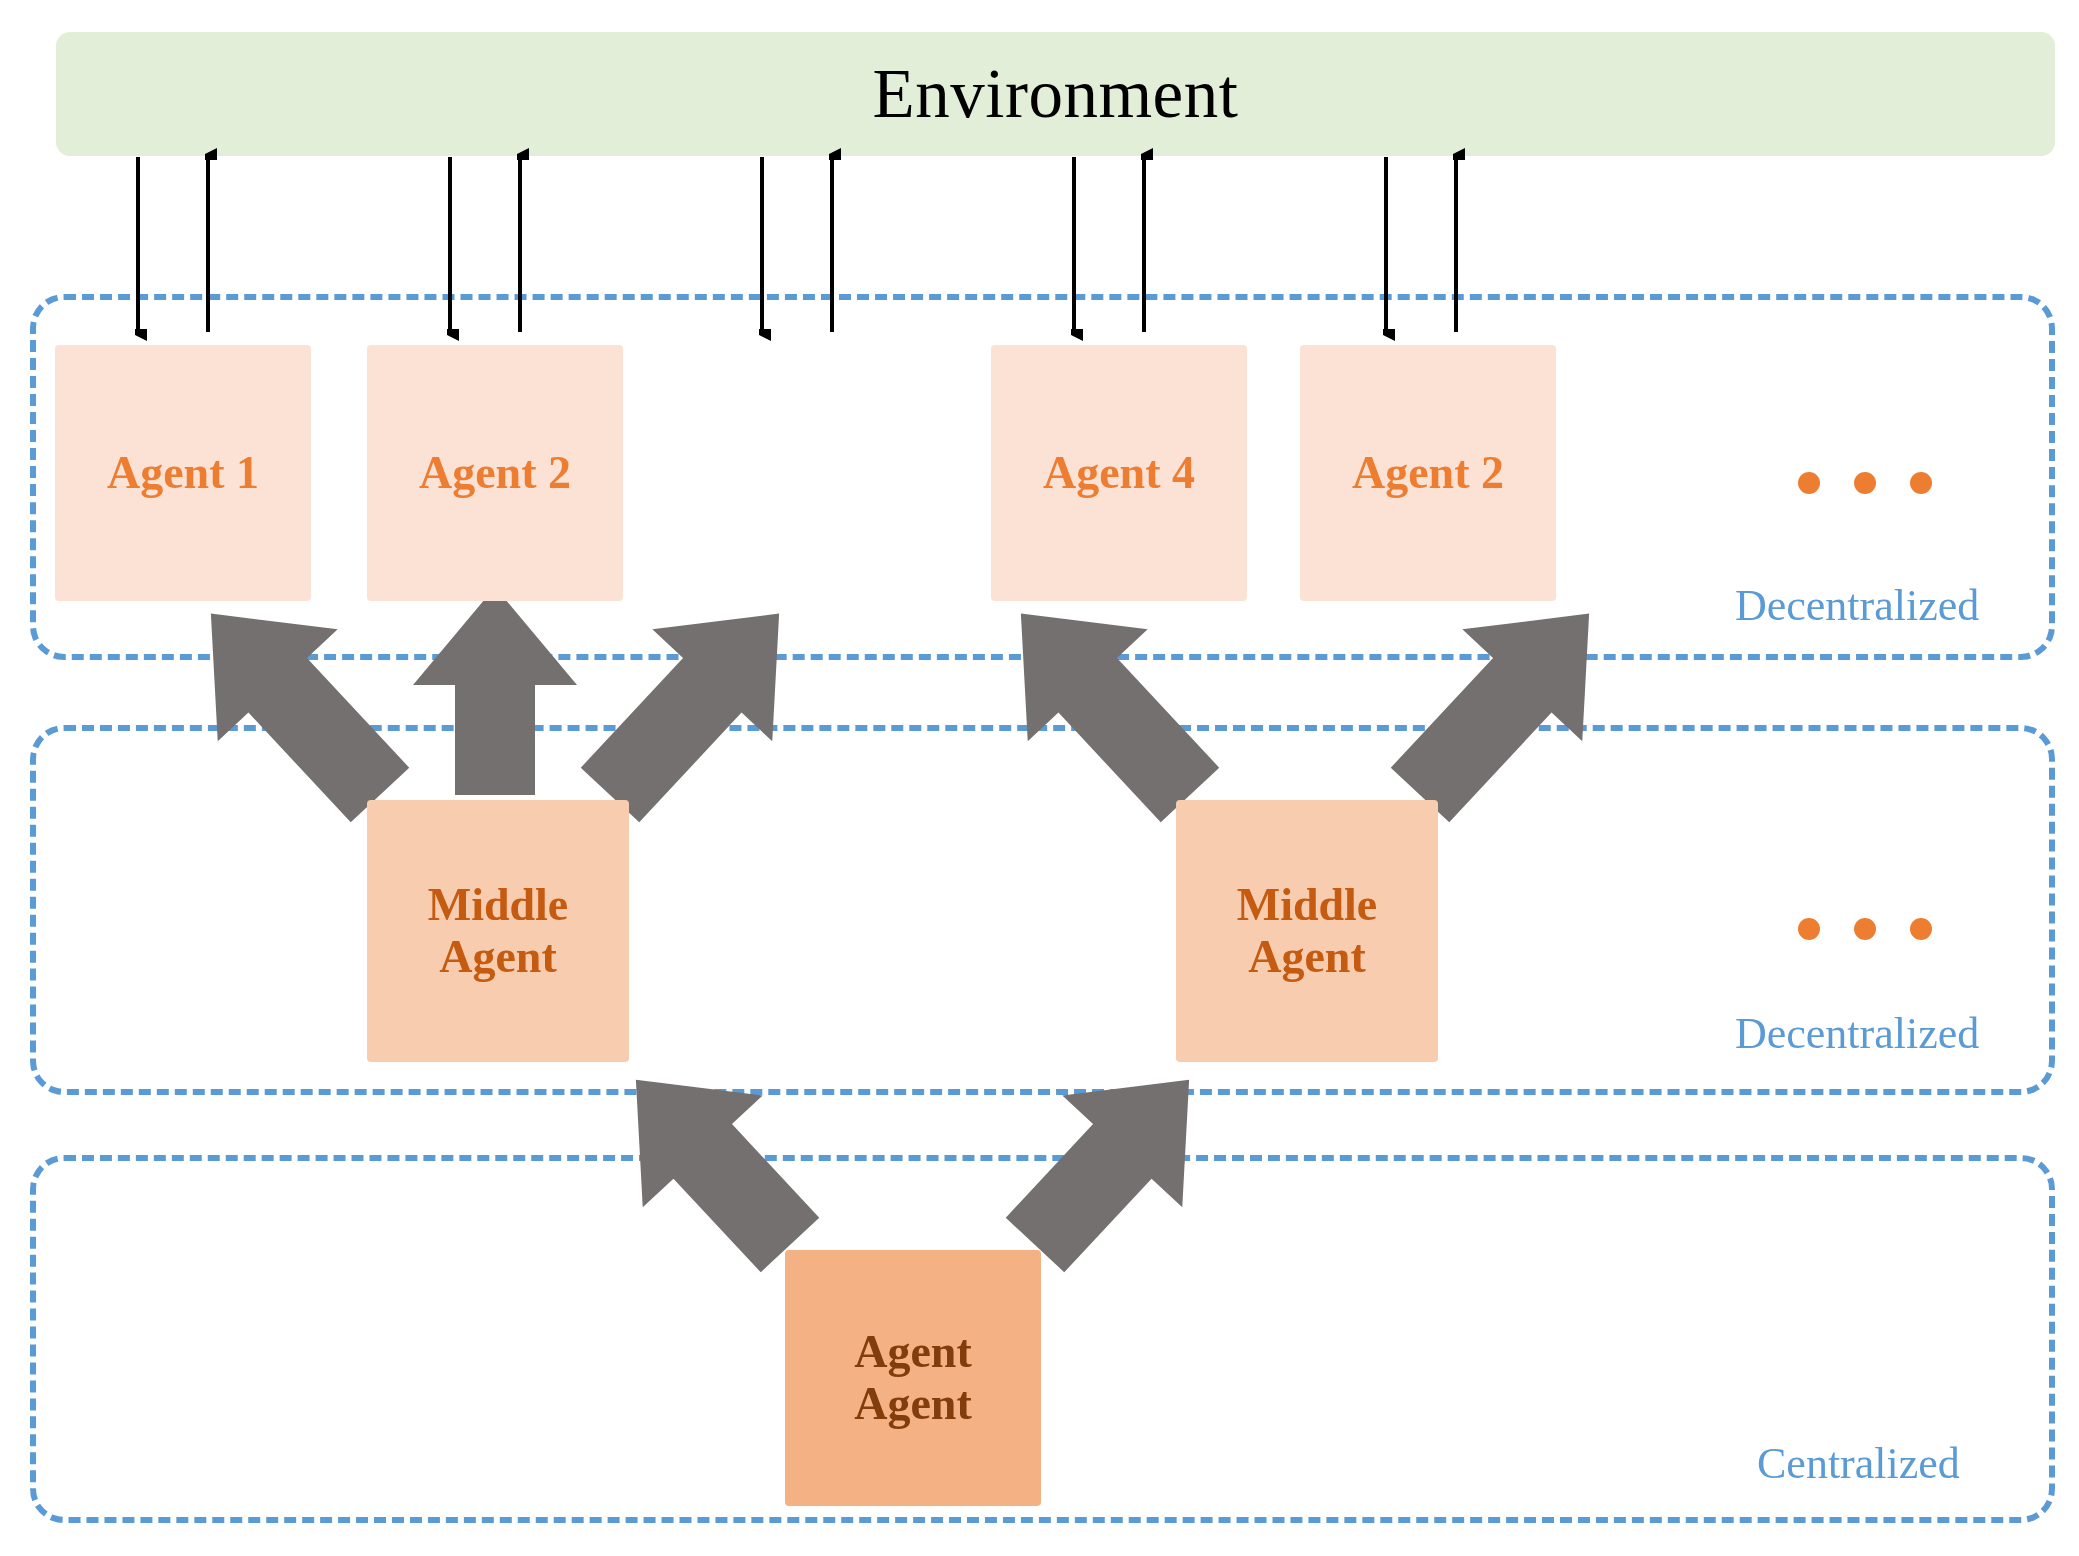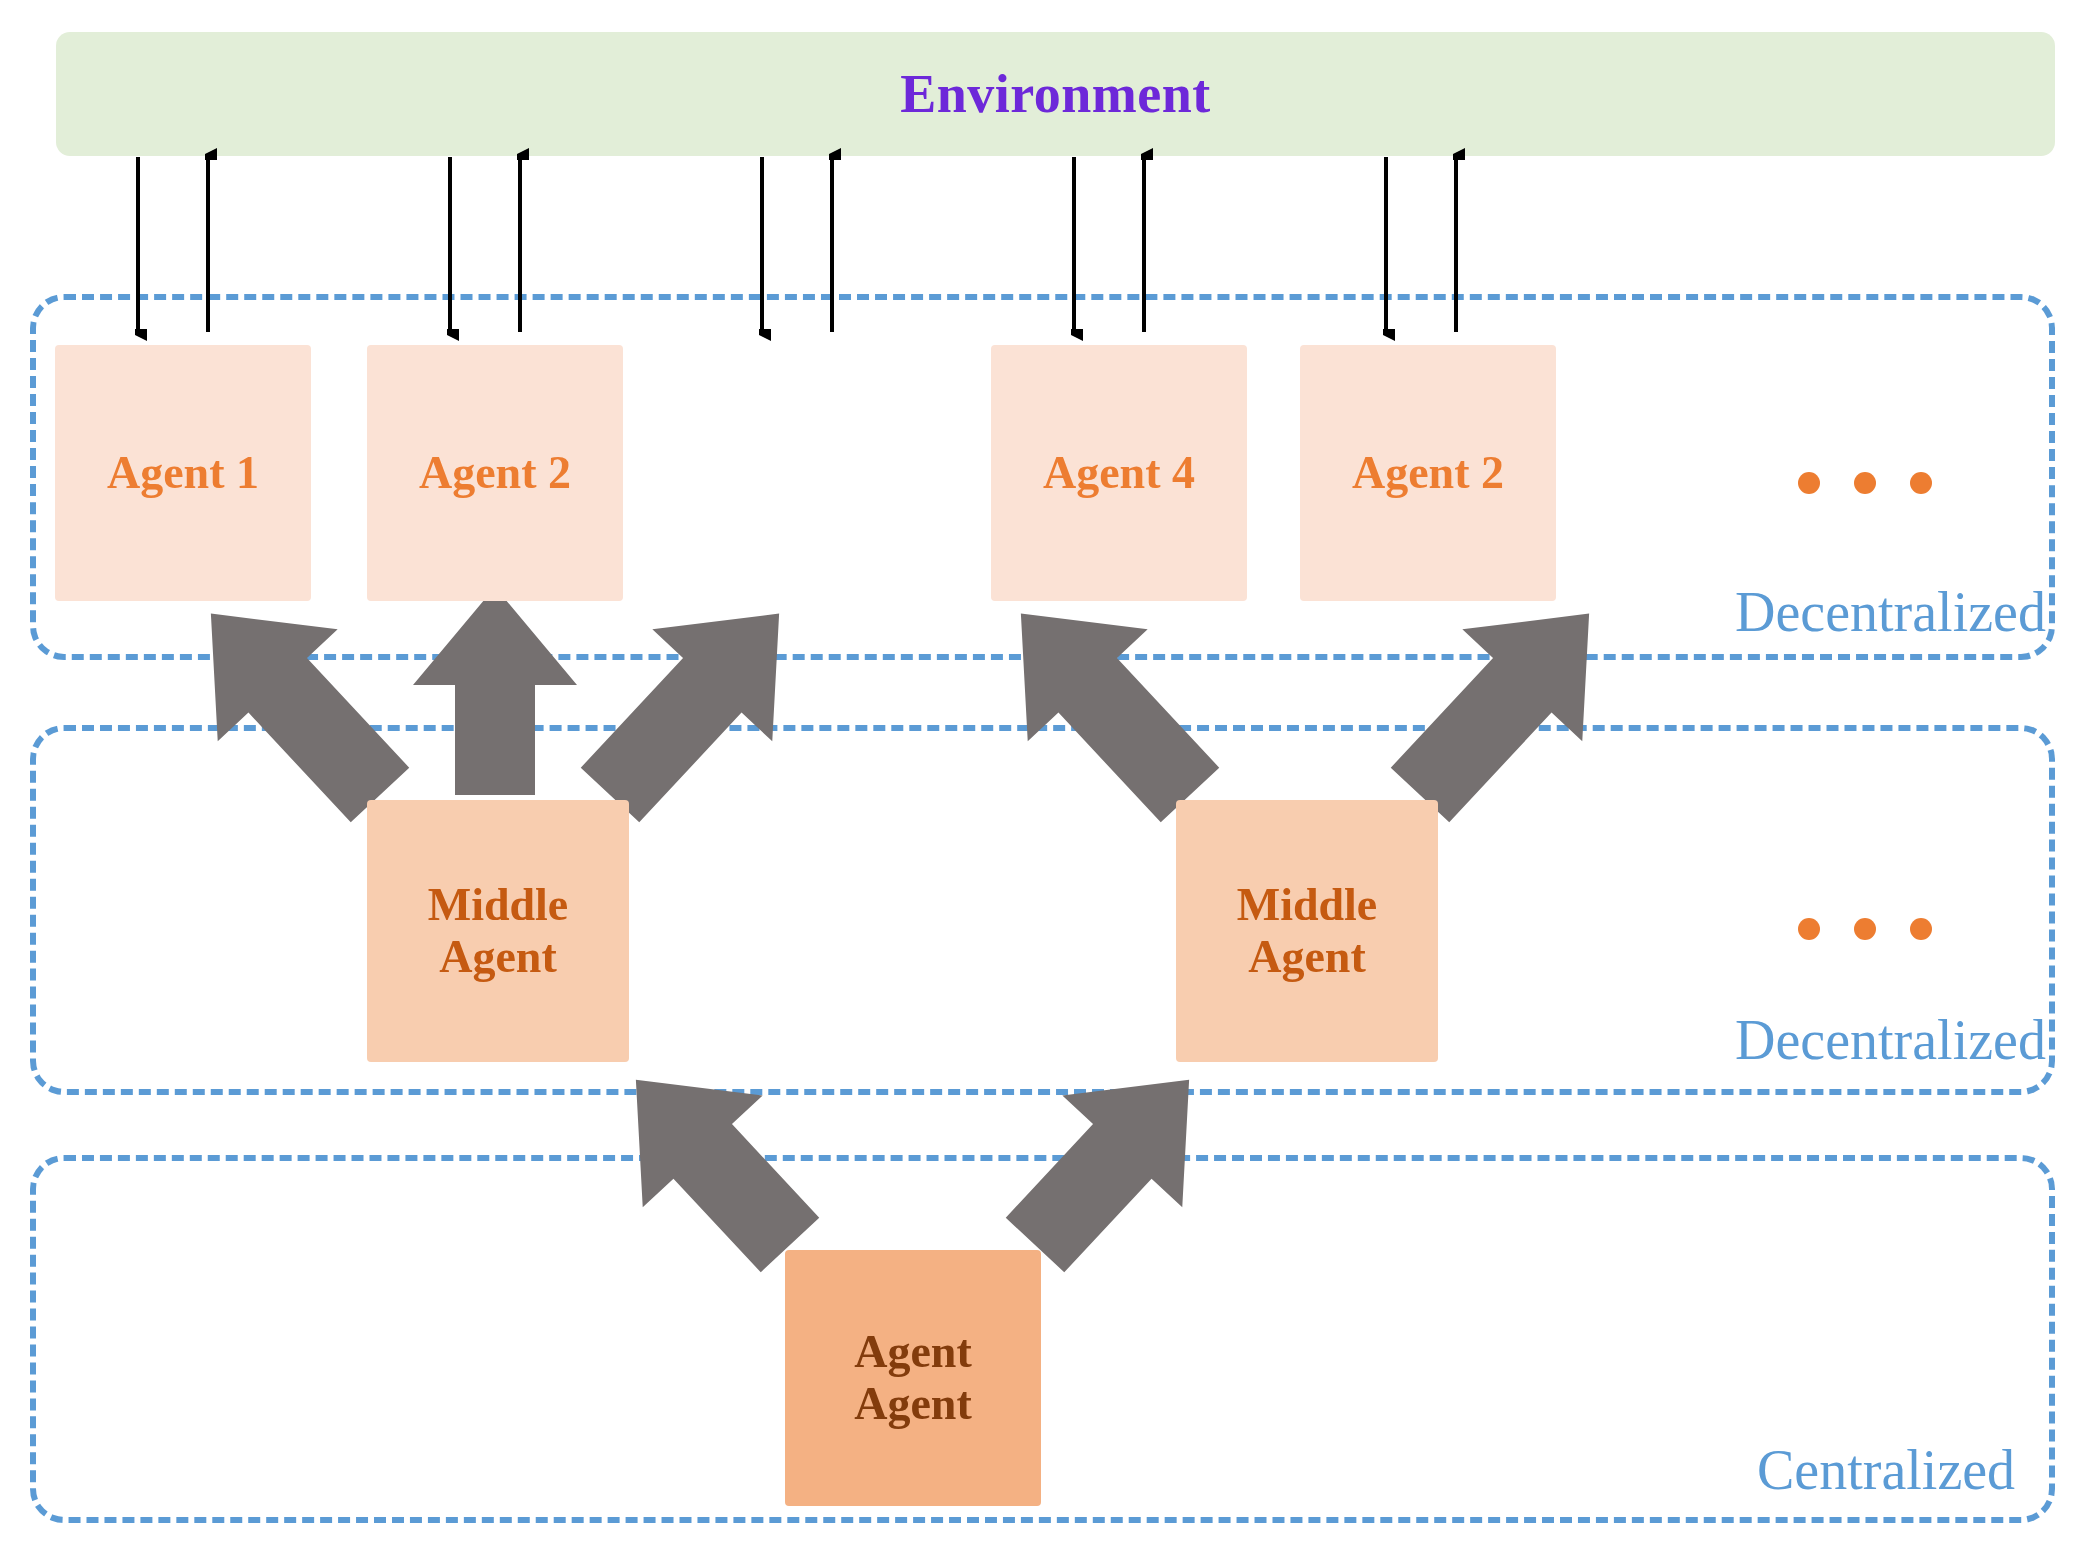--- a/index.html
+++ b/index.html
@@ -30,40 +30,40 @@
     top: 32px;
     width: 1999px;
     height: 124px;
     background: #e2eed8;
     border-radius: 14px;
     display: flex;
     align-items: center;
     justify-content: center;
   }
   .env-label {
-    font-size: 54px;
-    font-weight: bold;
-    color: #6d28d9;
+    font-size: 69px;
+    font-weight: normal;
+    color: #000000;
     letter-spacing: 0.5px;
   }
 
   
   .region {
     position: absolute;
     border: 6px dashed #5b9bd5;
     border-radius: 34px;
     box-sizing: border-box;
   }
   #region-top    { left: 30px;  top: 294px;  width: 2025px; height: 366px; }
   #region-middle { left: 30px;  top: 725px;  width: 2025px; height: 370px; }
   #region-bottom { left: 30px;  top: 1155px; width: 2025px; height: 368px; }
 
   .region-label {
     position: absolute;
-    font-size: 56px;
+    font-size: 44px;
     color: #5b9bd5;
     white-space: nowrap;
   }
   #label-top    { left: 1735px; top: 580px; }
   #label-middle { left: 1735px; top: 1008px; }
   #label-bottom { left: 1757px; top: 1438px; }
 
   
   .dots {
     position: absolute;

